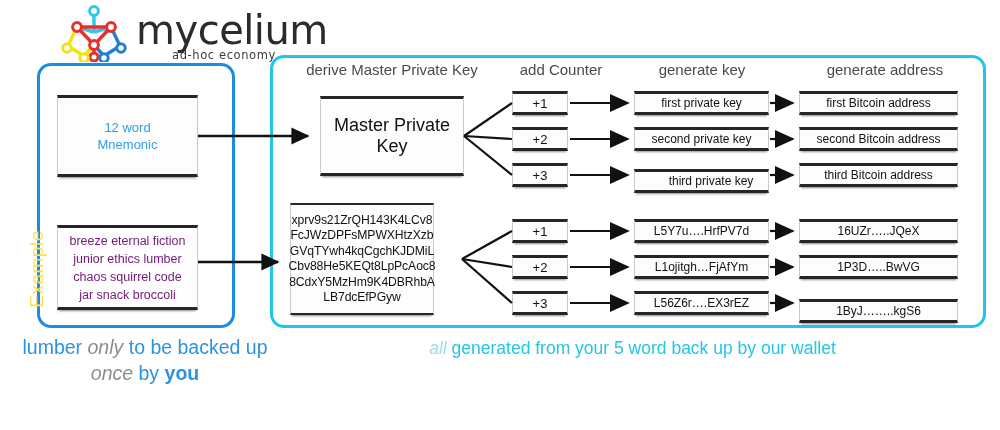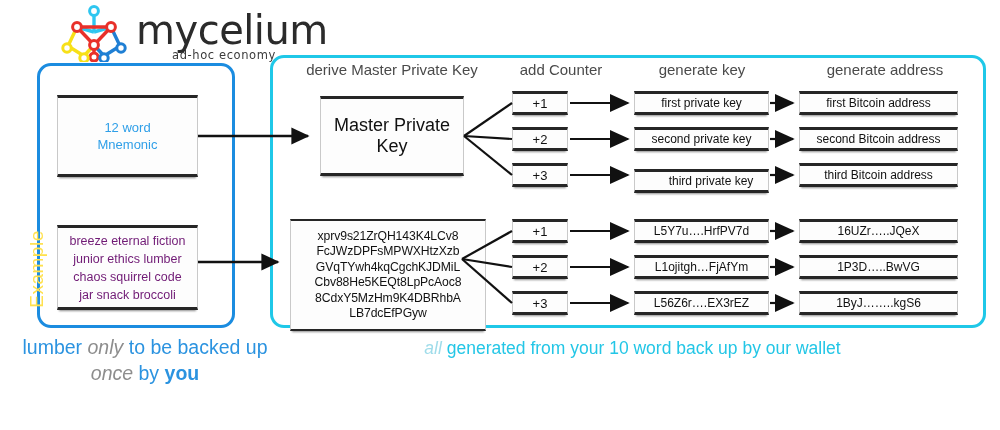--- a/index.html
+++ b/index.html
@@ -65,31 +65,31 @@
   #ctrb1{top:219px;} #ctrb2{top:255px;} #ctrb3{top:291px;}
 
   
   .keybox{left:634px;width:135px;height:24px;font-size:12px;}
   #k1{top:91px;} #k2{top:127px;} #k3{top:169px;padding-left:19px;}
   
   .addrbox{left:799px;width:159px;height:24px;font-size:12px;}
   #a1{top:91px;} #a2{top:127px;} #a3{top:163px;}
 
   
-  #xprv-box{left:290px;top:203px;width:196px;height:112px;
+  #xprv-box{left:290px;top:203px;width:144px;height:112px;
             font-size:12.2px;line-height:15.5px;padding:4px 5px;
             flex-direction:column;justify-content:center;
-            font-family:"Liberation Sans",sans-serif;letter-spacing:-0.1px;margin-top:16px;}
+            font-family:"Liberation Sans",sans-serif;letter-spacing:-0.1px;}
   #xprv-box span{display:block;white-space:nowrap;}
 
   
   .keybox2{left:634px;width:135px;height:24px;font-size:12px;}
   #bk1{top:219px;} #bk2{top:255px;} #bk3{top:291px;}
   .addrbox2{left:799px;width:159px;height:24px;font-size:12px;}
-  #ba1{top:219px;} #ba2{top:255px;} #ba3{top:291px;}
+  #ba1{top:219px;} #ba2{top:255px;} #ba3{top:299px;}
 
   
   #wires{left:0;top:0;width:1000px;height:430px;pointer-events:none;}
 
   
   #cap-left{left:0px;top:334px;width:290px;text-align:center;
             font-size:19.5px;color:#2b93e0;line-height:26px;}
   #cap-left i{color:#8d8d8d;font-style:italic;text-align:center;}
   #cap-left b{font-weight:bold;}
   #cap-right{left:300px;top:338px;width:665px;text-align:center;
@@ -226,14 +226,14 @@
   <line x1="770" y1="267" x2="793" y2="267" stroke="#111" stroke-width="2.2" marker-end="url(#ah)"></line>
   <line x1="770" y1="303" x2="793" y2="303" stroke="#111" stroke-width="2.2" marker-end="url(#ah)"></line>
 </svg>
 
 <div class="abs" id="cap-left">
   <span>lumber </span><i>only</i><span> to be backed up</span><br>
   <i>once</i><span> by </span><b>you</b>
 </div>
 
 <div class="abs" id="cap-right">
-  <i>all</i><span> generated from your 10 word back up by our wallet</span>
+  <i>all</i><span> generated from your 5 word back up by our wallet</span>
 </div>
 
 </body></html>

